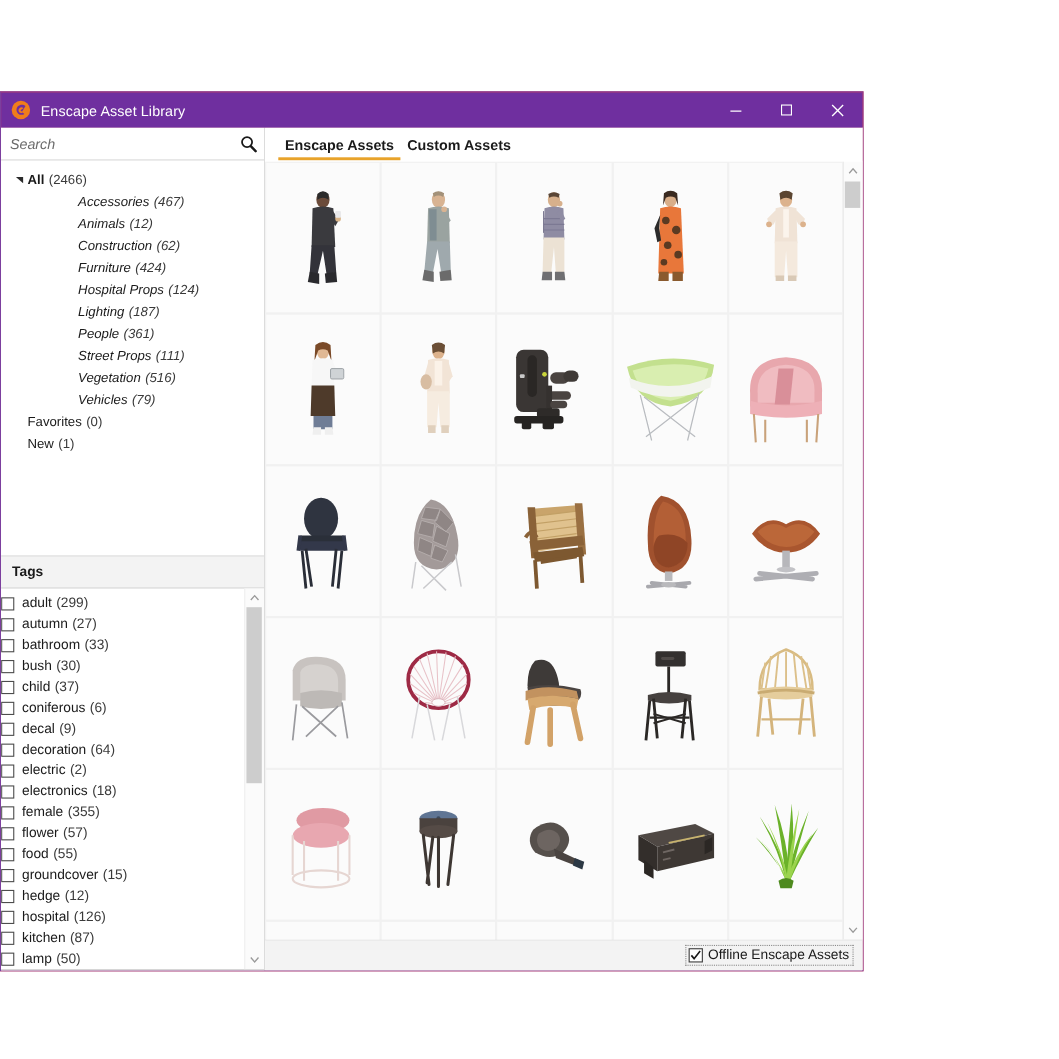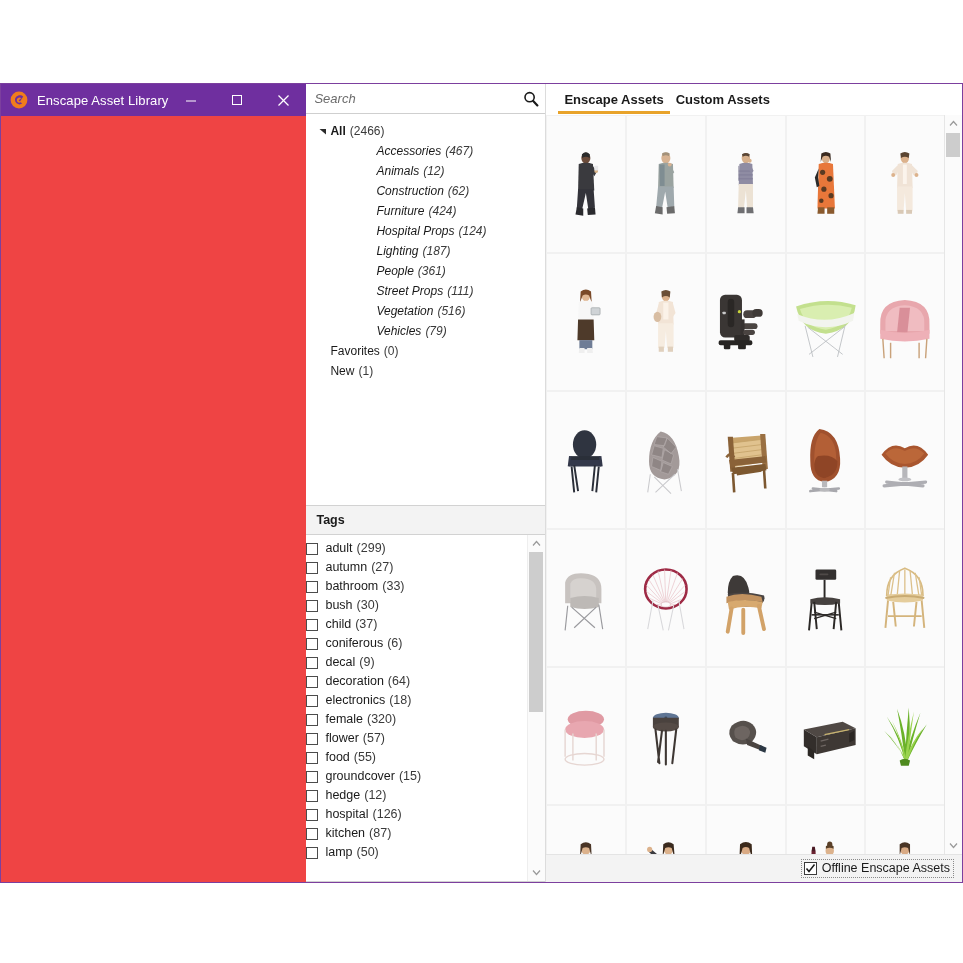--- a/index.html
+++ b/index.html
@@ -8,25 +8,25 @@
     background: #ffffff;
     font-family: "Liberation Sans", sans-serif;
     overflow: hidden;
   }
   #root { position: relative; width: 963px; height: 963px; background:#ffffff; }
 
   
   .window {
     position: absolute;
     left: 0px; top: 83px;
-    width: 963px; height: 800px;
+    width: 785px; height: 800px;
     background: #ef4444;
     border: 1px solid #7c3f9e;
     box-sizing: border-box;
-    display: flex; flex-direction: row;
+    display: flex; flex-direction: column;
   }
 
   
   .titlebar {
     height: 32px; min-height: 32px;
     background: #6f2f9f;
     display: flex; align-items: center;
     color: #ffffff;
     position: relative;
   }
@@ -400,27 +400,32 @@
               <span class="tagtext">decal</span>
               <span class="tagcount">(9)</span>
             </div>
             <div class="tagrow">
               <span class="cbx"></span>
               <span class="tagtext">decoration</span>
               <span class="tagcount">(64)</span>
             </div>
             <div class="tagrow">
               <span class="cbx"></span>
+              <span class="tagtext">electric</span>
+              <span class="tagcount">(2)</span>
+            </div>
+            <div class="tagrow">
+              <span class="cbx"></span>
               <span class="tagtext">electronics</span>
               <span class="tagcount">(18)</span>
             </div>
             <div class="tagrow">
               <span class="cbx"></span>
               <span class="tagtext">female</span>
-              <span class="tagcount">(320)</span>
+              <span class="tagcount">(355)</span>
             </div>
             <div class="tagrow">
               <span class="cbx"></span>
               <span class="tagtext">flower</span>
               <span class="tagcount">(57)</span>
             </div>
             <div class="tagrow">
               <span class="cbx"></span>
               <span class="tagtext">food</span>
               <span class="tagcount">(55)</span>

